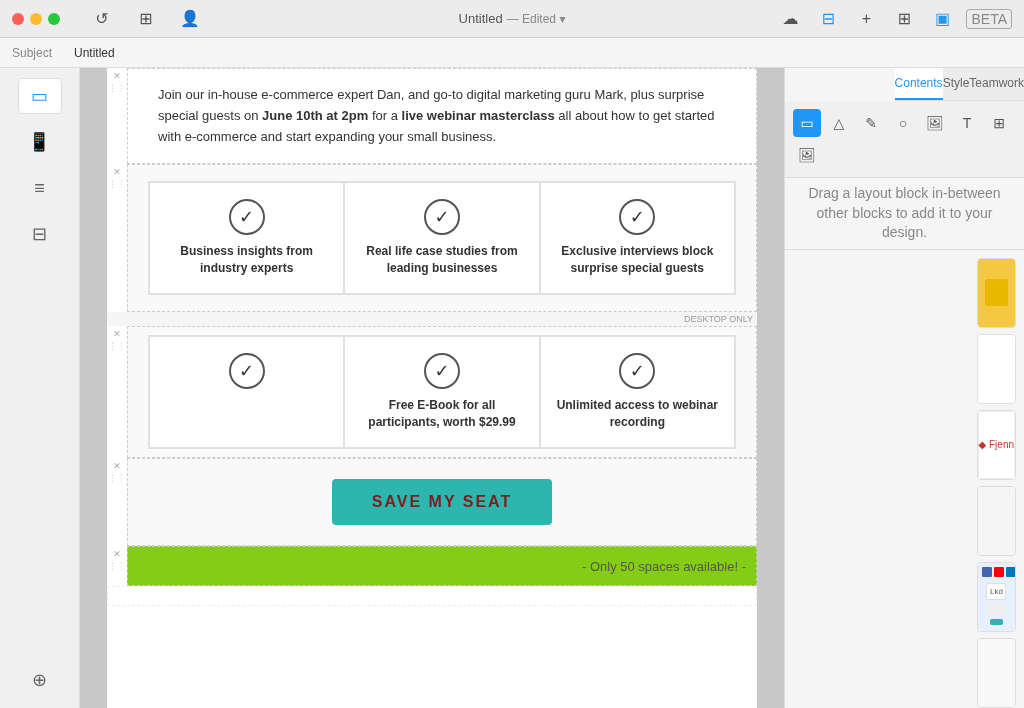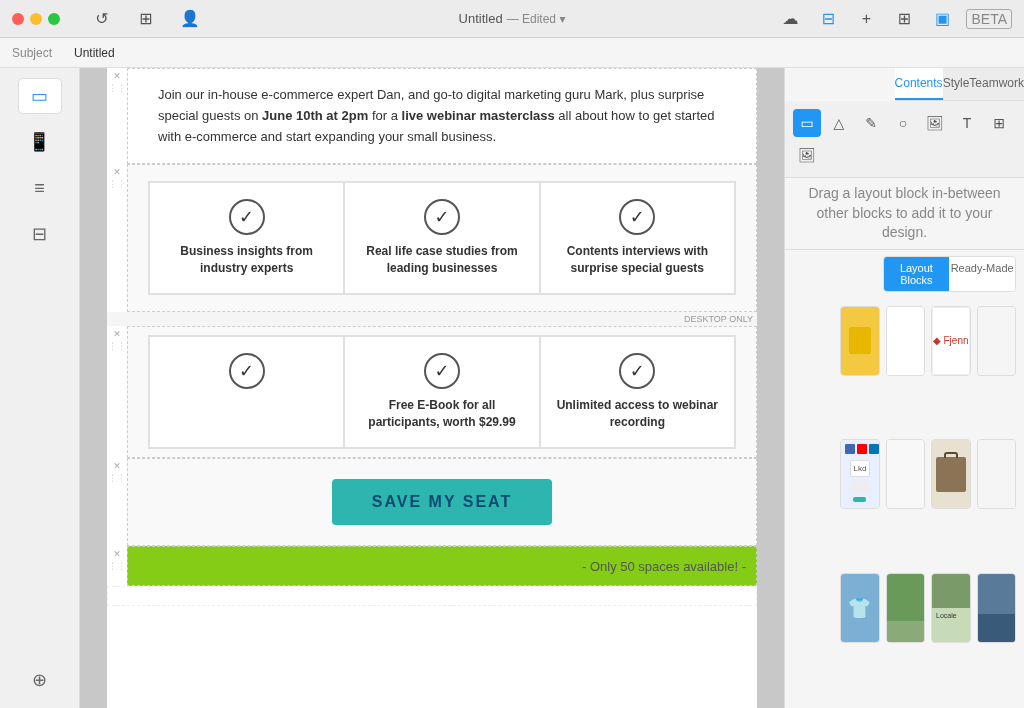--- a/index.html
+++ b/index.html
@@ -45,40 +45,40 @@
     .whats-title { font-size: 16px; font-weight: 700; letter-spacing: 1px; color: #333; margin-bottom: 12px; }
 
     .features-grid { display: grid; grid-template-columns: 1fr 1fr 1fr; gap: 0; border: 1px solid #e0e0e0; }
     .feature-cell { padding: 16px 12px; text-align: center; border: 1px solid #e0e0e0; display: flex; flex-direction: column; align-items: center; gap: 8px; background: #fff; }
     .feature-check { width: 36px; height: 36px; border-radius: 50%; border: 2px solid #555; display: flex; align-items: center; justify-content: center; font-size: 18px; color: #333; margin: 0 auto; }
     .feature-text { font-size: 12px; color: #333; font-weight: 600; text-align: center; line-height: 1.4; }
 
     .desktop-only-label { font-size: 10px; color: #999; text-align: right; padding: 2px 4px; background: #f5f5f5; }
 
     .second-row { display: grid; grid-template-columns: 1fr 1fr 1fr; gap: 0; border: 1px solid #e0e0e0; margin-top: 0; }
-    .cta-button { background: #2db5b0; color: #0c4a6e; font-size: 16px; font-weight: 700; letter-spacing: 2px; padding: 14px 40px; border: none; border-radius: 4px; cursor: pointer; text-transform: uppercase; }
+    .cta-button { background: #2db5b0; color: #7f1d1d; font-size: 16px; font-weight: 700; letter-spacing: 2px; padding: 14px 40px; border: none; border-radius: 4px; cursor: pointer; text-transform: uppercase; }
     .spaces-text { font-size: 13px; color: #555; }
 
     
     .right-panel { width: 240px; background: #f5f5f5; border-left: 1px solid #ddd; display: flex; flex-direction: column; align-items: flex-end; }
     .right-tabs { display: flex; border-bottom: 1px solid #ddd; background: #ececec; }
     .right-tab { flex: 1; padding: 8px 0; text-align: center; font-size: 12px; color: #666; cursor: pointer; border-bottom: 2px solid transparent; }
     .right-tab.active { color: #2196f3; border-bottom: 2px solid #2196f3; background: #fff; }
 
     .right-toolbar { display: flex; align-items: center; padding: 8px; gap: 4px; background: #f0f0f0; border-bottom: 1px solid #ddd; flex-wrap: wrap; }
     .tool-btn { width: 28px; height: 28px; display: flex; align-items: center; justify-content: center; border-radius: 4px; cursor: pointer; font-size: 14px; color: #555; }
     .tool-btn.active { background: #2196f3; color: #fff; }
 
     .drag-hint { padding: 6px 10px; font-size: 14px; color: #888; text-align: center; border-bottom: 1px solid #ddd; line-height: 1.4; }
 
     .layout-tabs { display: flex; margin: 6px 8px; border: 1px solid #ddd; border-radius: 4px; overflow: hidden; }
     .layout-tab { flex: 1; padding: 5px 0; text-align: center; font-size: 11px; cursor: pointer; color: #666; background: #fff; }
     .layout-tab.active { background: #2196f3; color: #fff; }
 
-    .blocks-grid { display: grid; grid-template-columns: 1fr 1fr 1fr 1fr; gap: 6px; padding: 8px; overflow-y: auto; flex: 1; }
+    .blocks-grid { display: grid; grid-template-columns: 1fr; gap: 6px; padding: 8px; overflow-y: auto; flex: 1; }
     .block-thumb { background: #fff; border: 1px solid #ddd; border-radius: 4px; height: 70px; display: flex; align-items: center; justify-content: center; cursor: pointer; overflow: hidden; }
     .x-btn { font-size: 9px; color: #aaa; cursor: pointer; line-height: 1; }
     .dots-btn { font-size: 9px; color: #ccc; cursor: pointer; line-height: 1; }
 
     .email-section-wrapper { position: relative; }
   </style>
 </head>
 <body>
 
 <div class="titlebar">
@@ -151,21 +151,21 @@
               <div class="feature-cell">
                 <div class="feature-check">✓</div>
                 <div class="feature-text">Business insights from industry experts</div>
               </div>
               <div class="feature-cell">
                 <div class="feature-check">✓</div>
                 <div class="feature-text">Real life case studies from leading businesses</div>
               </div>
               <div class="feature-cell">
                 <div class="feature-check">✓</div>
-                <div class="feature-text">Contents interviews with surprise special guests</div>
+                <div class="feature-text">Exclusive interviews block surprise special guests</div>
               </div>
             </div>
           </div>
         </div>
         <div class="desktop-only-label" style="text-align:right; font-size:9px; color:#999; padding-right:4px;">DESKTOP ONLY</div>
       </div>
 
       <div class="email-section-wrapper">
         <div style="display:flex; align-items:flex-start;">
           <div style="width:20px; flex-shrink:0; display:flex; flex-direction:column; align-items:center; padding-top:4px; gap:3px;">
@@ -235,24 +235,20 @@
       <div class="tool-btn">✎</div>
       <div class="tool-btn">○</div>
       <div class="tool-btn">🖼</div>
       <div class="tool-btn">T</div>
       <div class="tool-btn">⊞</div>
       <div class="tool-btn">🖼</div>
     </div>
 
     <div class="drag-hint">Drag a layout block in-between other blocks to add it to your design.</div>
 
-    <div class="layout-tabs">
-      <div class="layout-tab active">Layout Blocks</div>
-      <div class="layout-tab">Ready-Made</div>
-    </div>
 
     <div class="blocks-grid">
 
       <div class="block-thumb">
         <div style="background:#f5c842; width:100%; height:100%; display:flex; align-items:center; justify-content:center;">
           <div style="background:#e8b800; width:60%; height:40%; border-radius:2px;"></div>
         </div>
       </div>
 
       <div class="block-thumb">

